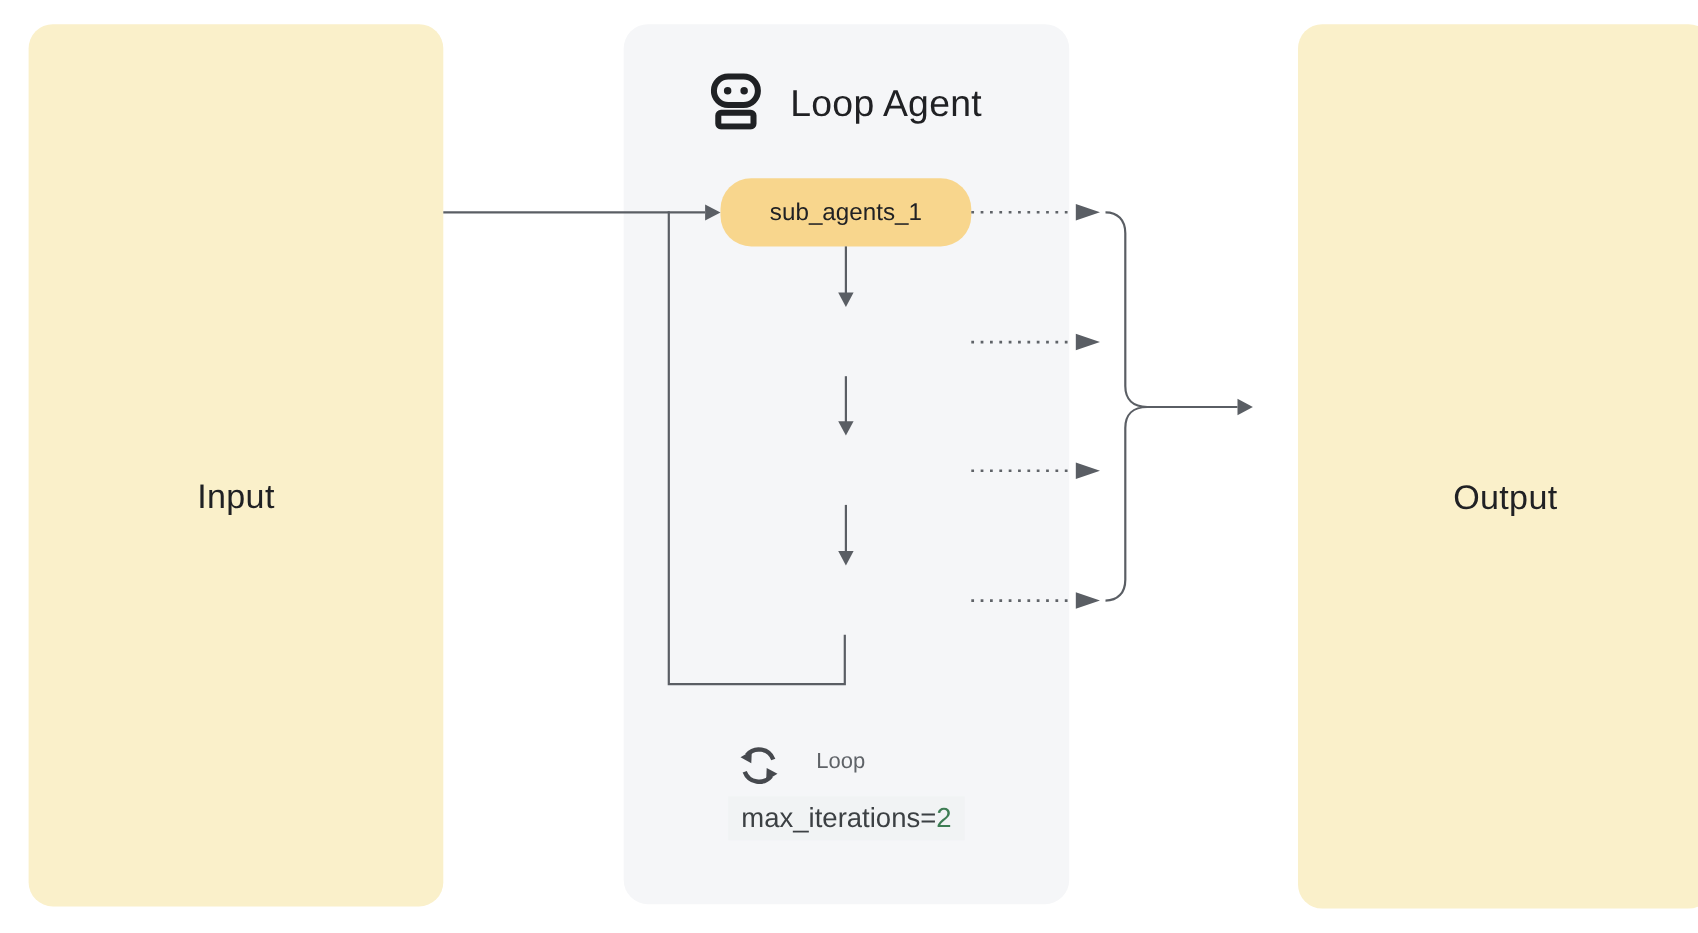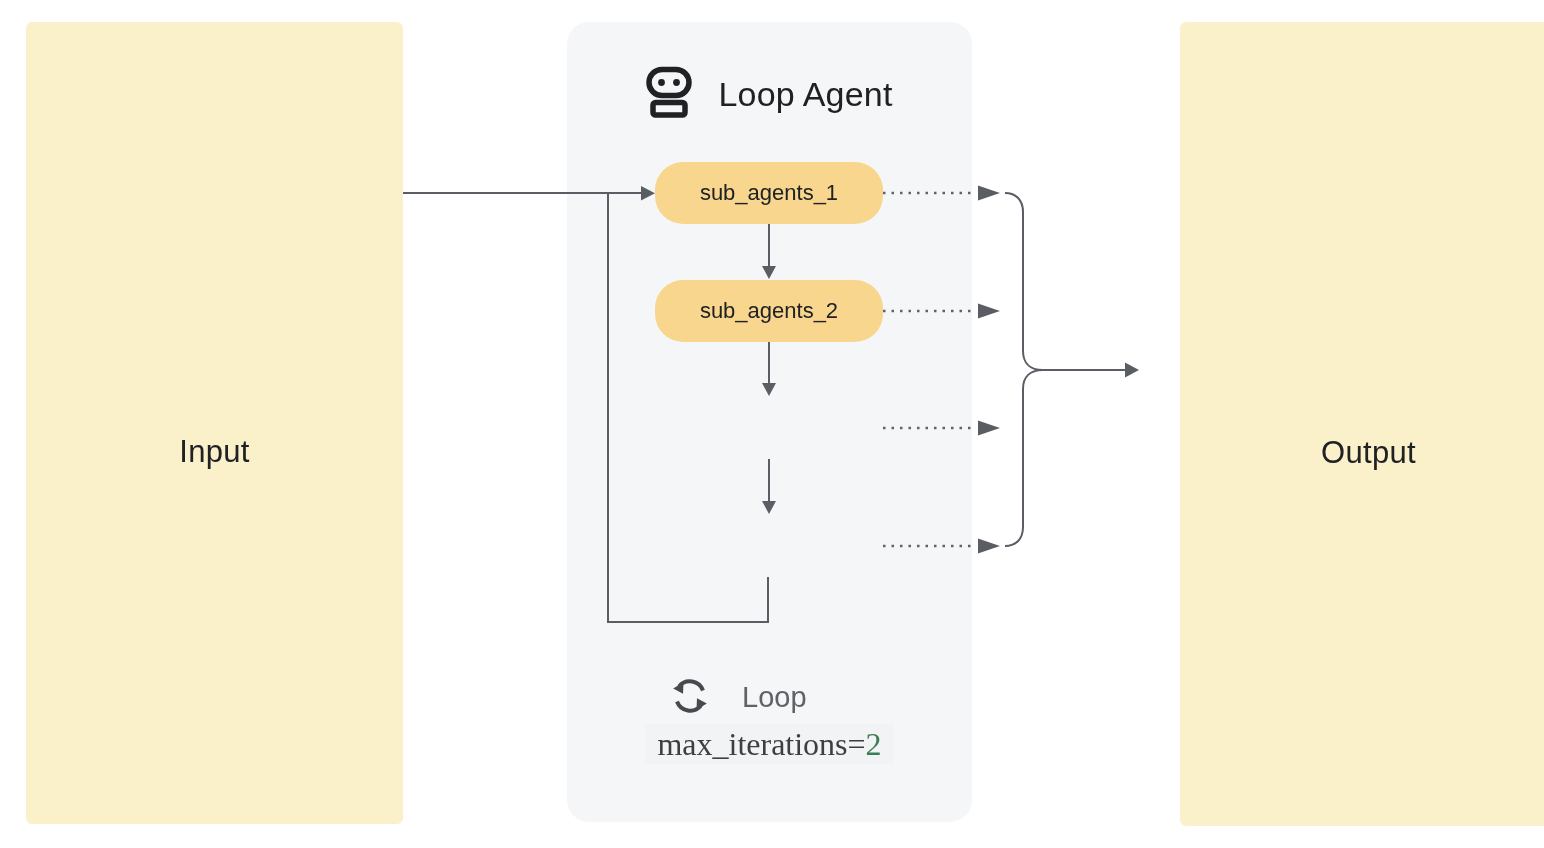--- a/index.html
+++ b/index.html
@@ -7,21 +7,21 @@
     position:relative;
     width:1544px;height:848px;
     background:#ffffff;
     font-family:"Liberation Sans",sans-serif;
     overflow:hidden;
   }
   
   .io-box{
     position:absolute;top:22px;width:377px;
     background:var(--io-fill,#faf0ca);
-    border-radius:6px;
+    border-radius:22px;
     display:flex;align-items:center;justify-content:center;
   }
   #input-box{left:26px;height:802px;}
   #output-box{left:1180px;height:804px;}
   .io-label{
     font-size:31px;font-weight:500;color:var(--text-dark,#202124);
     transform:translateY(29px);letter-spacing:.3px;
   }
   
   .panel{
@@ -42,29 +42,29 @@
     position:absolute;left:655px;width:228px;height:62px;
     background:var(--sub-agent-fill,#f8d68d);
     border-radius:28px;
     display:flex;align-items:center;justify-content:center;
     font-size:22px;color:var(--text-dark,#202124);
   }
   
   .loop-icon-wrap{position:absolute;left:670px;top:676px;width:40px;height:40px;}
   .loop-label{
     position:absolute;left:742px;top:681px;
-    font-size:29px;color:var(--text-gray,#5f6368);
+    font-size:20px;color:var(--text-gray,#5f6368);
   }
   .code-line{
     position:absolute;left:567px;top:724px;width:405px;text-align:center;
   }
   .code-chip{
     display:inline-block;
-    font-family:Liberation Serif, serif;
-    font-size:32px;line-height:38px;
+    font-family:Liberation Sans, sans-serif;
+    font-size:25px;line-height:38px;
     background:var(--code-chip-bg,#f1f3f4);
     color:#3c4043;
     padding:1px 12px;
   }
   .code-value{color:var(--code-value-green,#3e7d54);}
   
   .exit-label{
     position:absolute;left:1000px;top:95px;width:106px;
     font-size:20px;line-height:25px;color:var(--text-gray,#5f6368);
   }
@@ -93,23 +93,20 @@
         <circle cx="15.5" cy="16.5" r="3.4" fill="#1f2124"></circle>
         <circle cx="30.5" cy="16.5" r="3.4" fill="#1f2124"></circle>
         <rect x="7" y="36.5" width="32" height="12.5" rx="2.5" stroke="#1f2124" stroke-width="5.5"></rect>
       </svg>
     </span>
     <span class="panel-title">Loop Agent</span>
   </div>
 
   <div class="sub-agent" style="top:162px">
     <span>sub_agents_1</span>
-  </div>
-  <div class="sub-agent" style="top:280px">
-    <span>sub_agents_2</span>
   </div>
 
   <span class="loop-icon-wrap">
     <svg width="40" height="40" viewBox="0 0 40 40" fill="none">
       <path d="M33 14.5 A 14 14 0 0 0 9 10.5" stroke="#46494e" stroke-width="4"></path>
       <path d="M3.2 12.5 L 13.5 6.2 L 13 17.8 Z" fill="#46494e"></path>
       <path d="M7 25.5 A 14 14 0 0 0 31 29.5" stroke="#46494e" stroke-width="4"></path>
       <path d="M36.8 27.5 L 26.5 33.8 L 27 22.2 Z" fill="#46494e"></path>
     </svg>
   </span>

